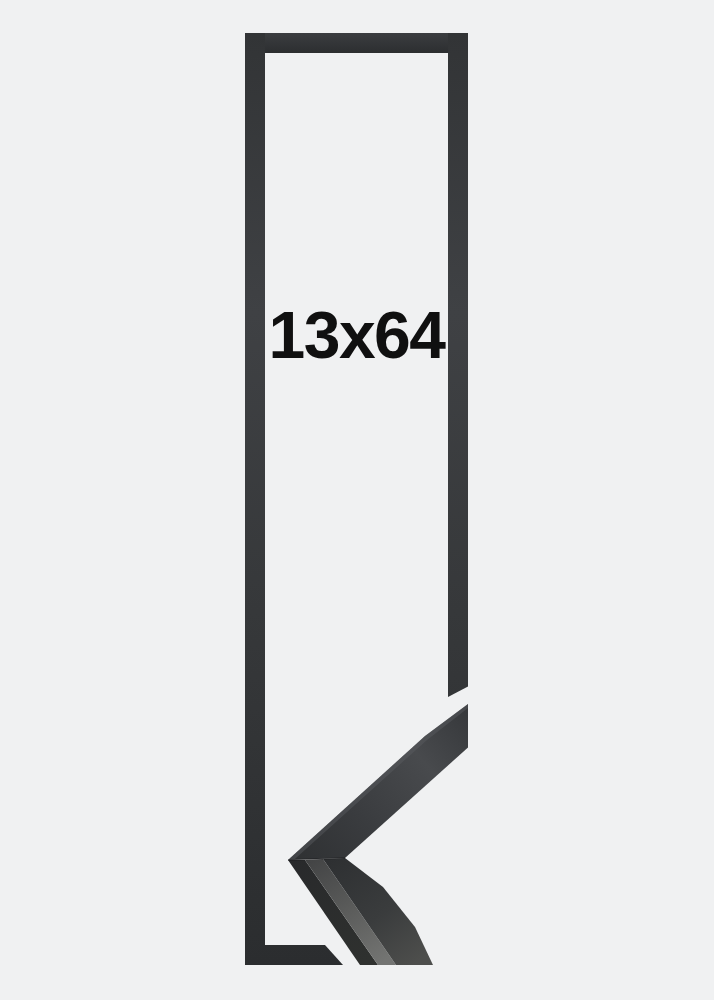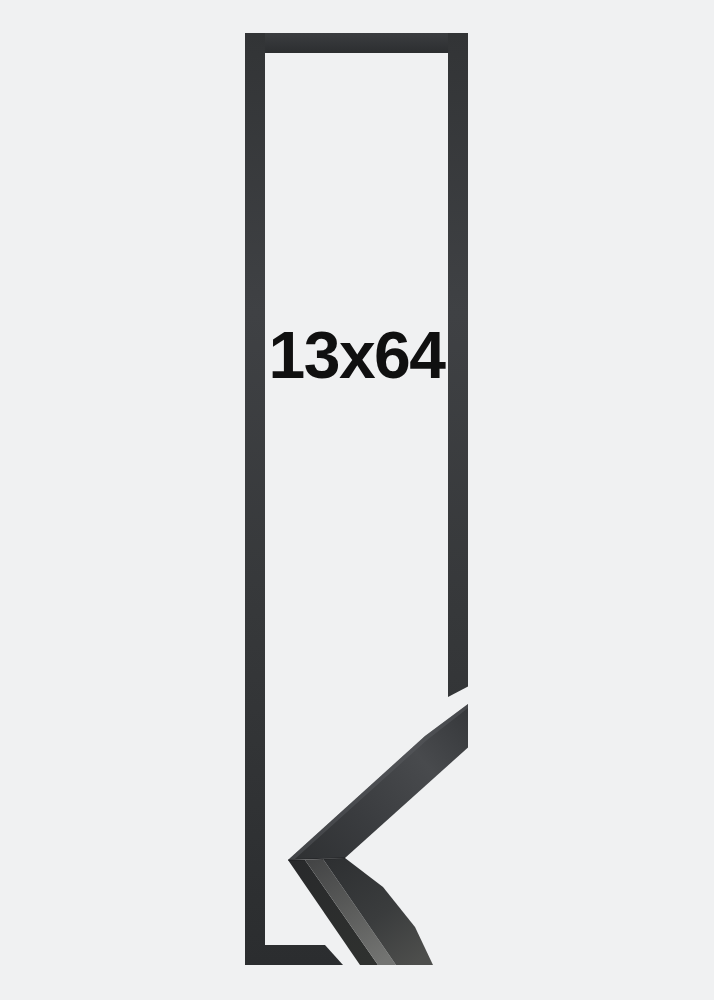--- a/index.html
+++ b/index.html
@@ -86,14 +86,14 @@
     <g>
       <polygon points="288,860 425,736 468,704 468,747.5 345,858" fill="url(#gUpper)"></polygon>
       <polygon points="288,860 425,736 468,704 468,708 427,740 291,862.5" fill="#5b5d61" opacity="0.45"></polygon>
       <polygon points="288,860 305,860 378,965 360,965" fill="url(#gOuter)"></polygon>
       <polygon points="305,860 323,859 396,965 378,965" fill="url(#gGray)"></polygon>
       <polygon points="323,859 345,858 383,887 415,927 433,965 396,965" fill="url(#gInner)"></polygon>
       <line x1="288" y1="860" x2="345" y2="858" stroke="rgba(14,15,17,0.4)" stroke-width="1.5"></line>
     </g>
   </svg>
 
-  <div class="size-label" data-bind="product_image.size_label" data-bind-style="color:product_image.colors.label_text" style="color: rgb(16, 16, 16); margin-top: 20px;">13x64</div>
+  <div class="size-label" data-bind="product_image.size_label" data-bind-style="color:product_image.colors.label_text" style="color: rgb(16, 16, 16);">13x64</div>
 </div>
 
 </body></html>

